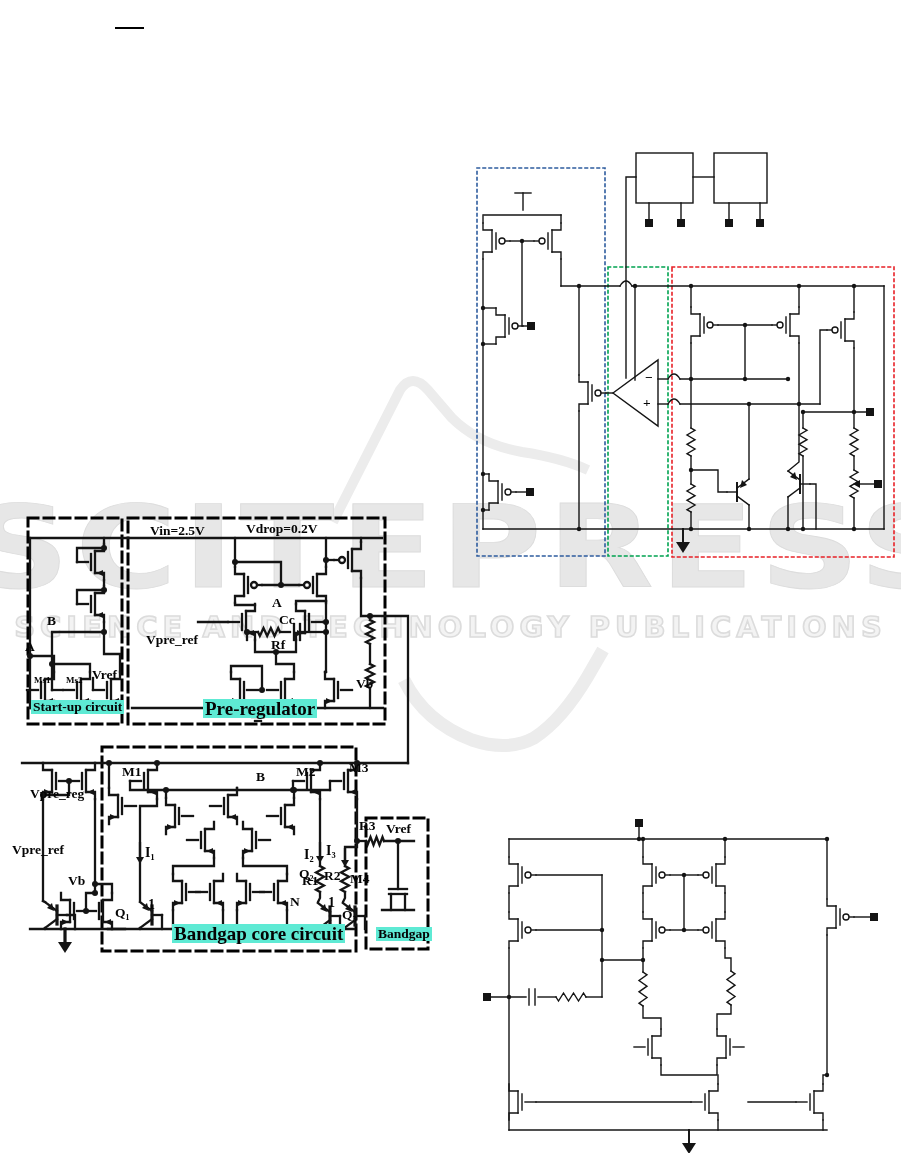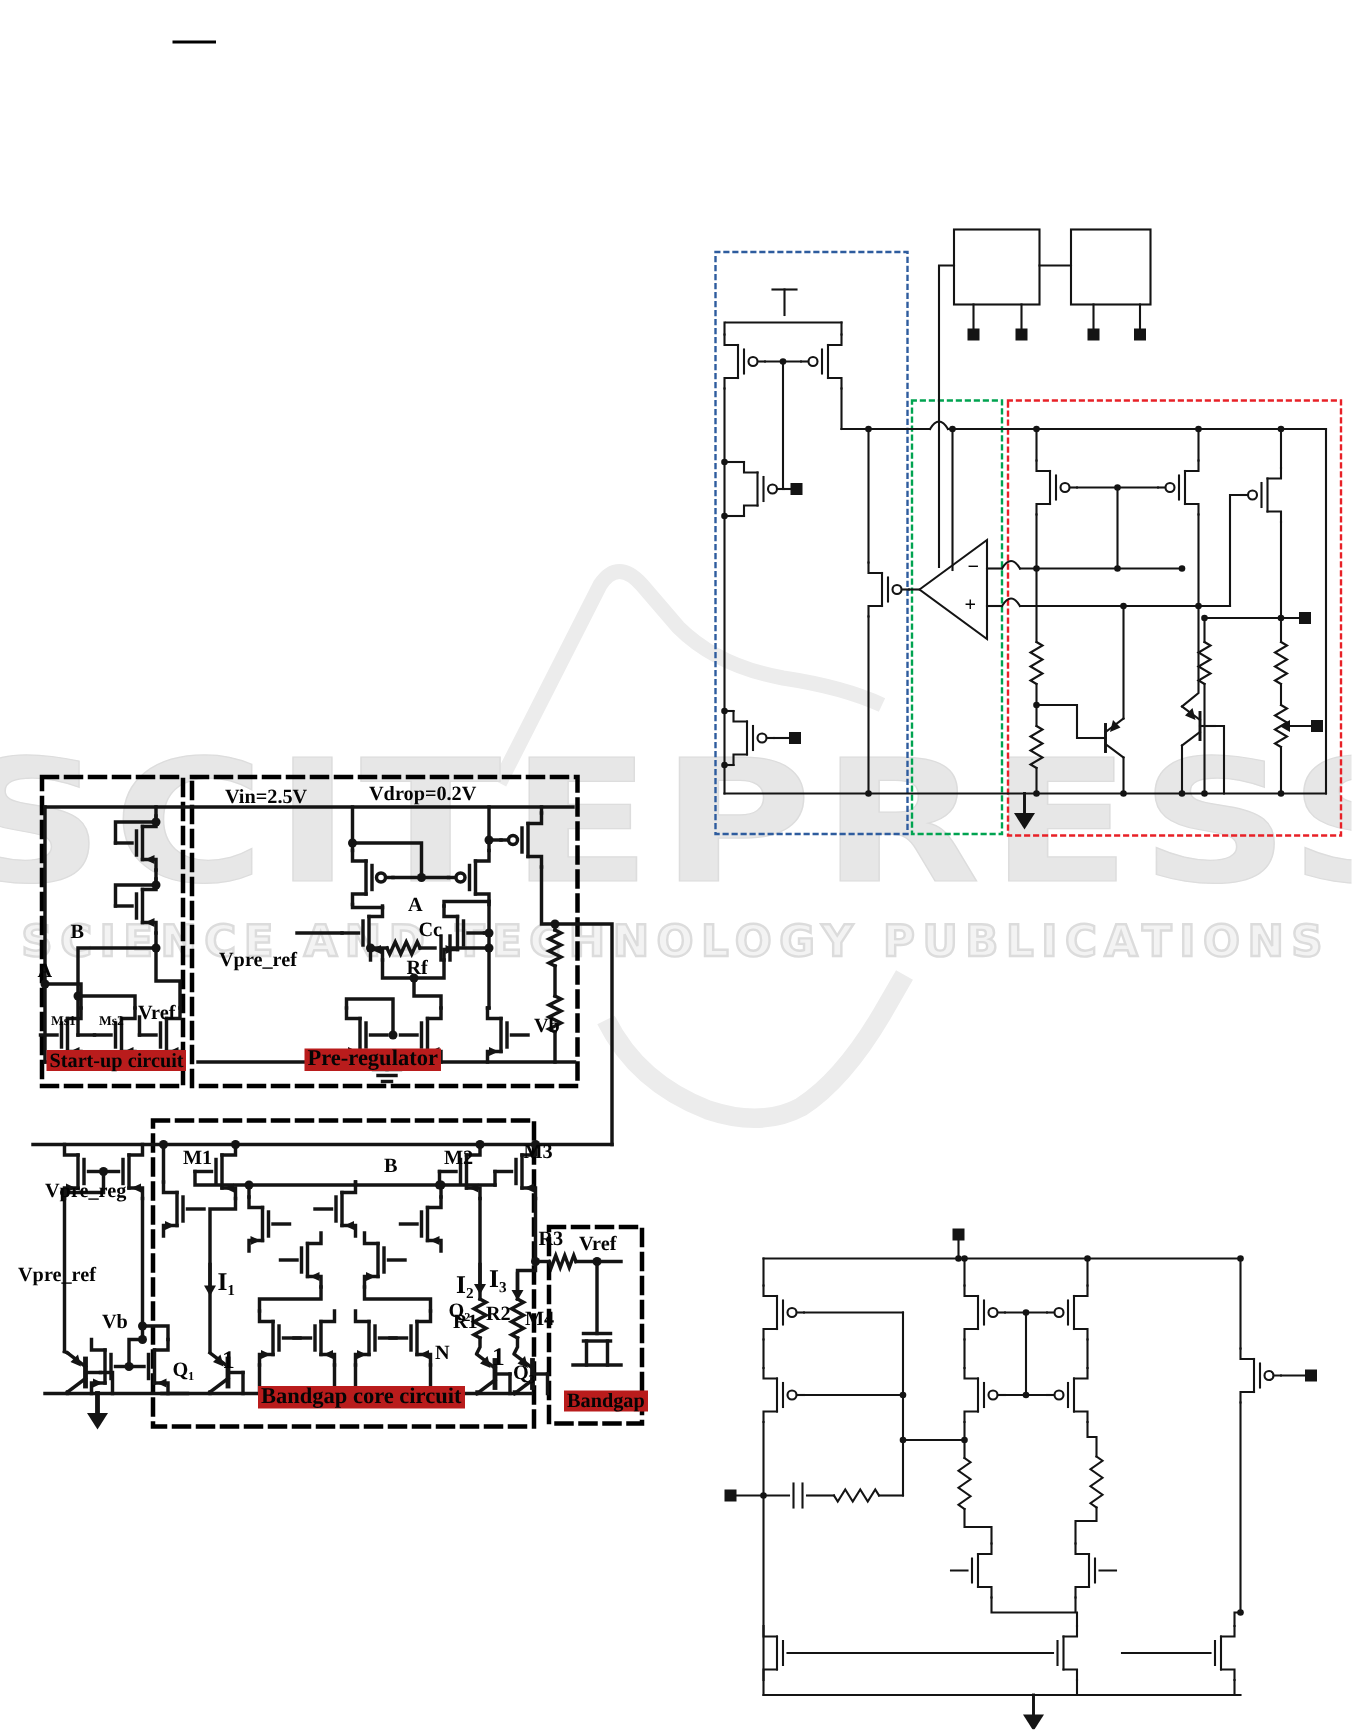--- a/index.html
+++ b/index.html
@@ -10,24 +10,24 @@
     font-family:"DejaVu Sans",sans-serif;font-weight:bold;font-size:138px;line-height:1;
     letter-spacing:6px;color:#e7e7e7;-webkit-text-stroke:1px #dddddd;
     transform:scaleY(0.82);transform-origin:top;white-space:nowrap;}
   .wm-tag{position:absolute;left:-8px;top:612px;width:917px;text-align:center;
     font-family:"DejaVu Sans",sans-serif;font-weight:bold;font-size:29px;line-height:1.1;
     letter-spacing:5px;color:#f3f3f3;-webkit-text-stroke:1.6px #dcdcdc;white-space:nowrap;}
   
   .cl{position:absolute;font-family:"Liberation Serif",serif;font-weight:bold;color:#050505;
       white-space:nowrap;line-height:1;}
   .s9{font-size:9px;}
-  .s11{font-size:17px;}
+  .s11{font-size:14px;}
   .s13{font-size:13.5px;}
-  .s14{font-size:15px;}
-  .bgw{background:#b91c1c;padding:0 2px;}
+  .s14{font-size:19px;}
+  .bgw{background:#5eead4;padding:0 2px;}
   .rule-top{position:absolute;left:115px;top:27px;width:29px;height:2.4px;background:#000;}
   svg{position:absolute;left:0;top:0;}
 </style>
 </head>
 <body>
 
 <div class="rule-top"></div>
 
 <div>
   <svg width="901" height="1153" viewBox="0 0 901 1153">

